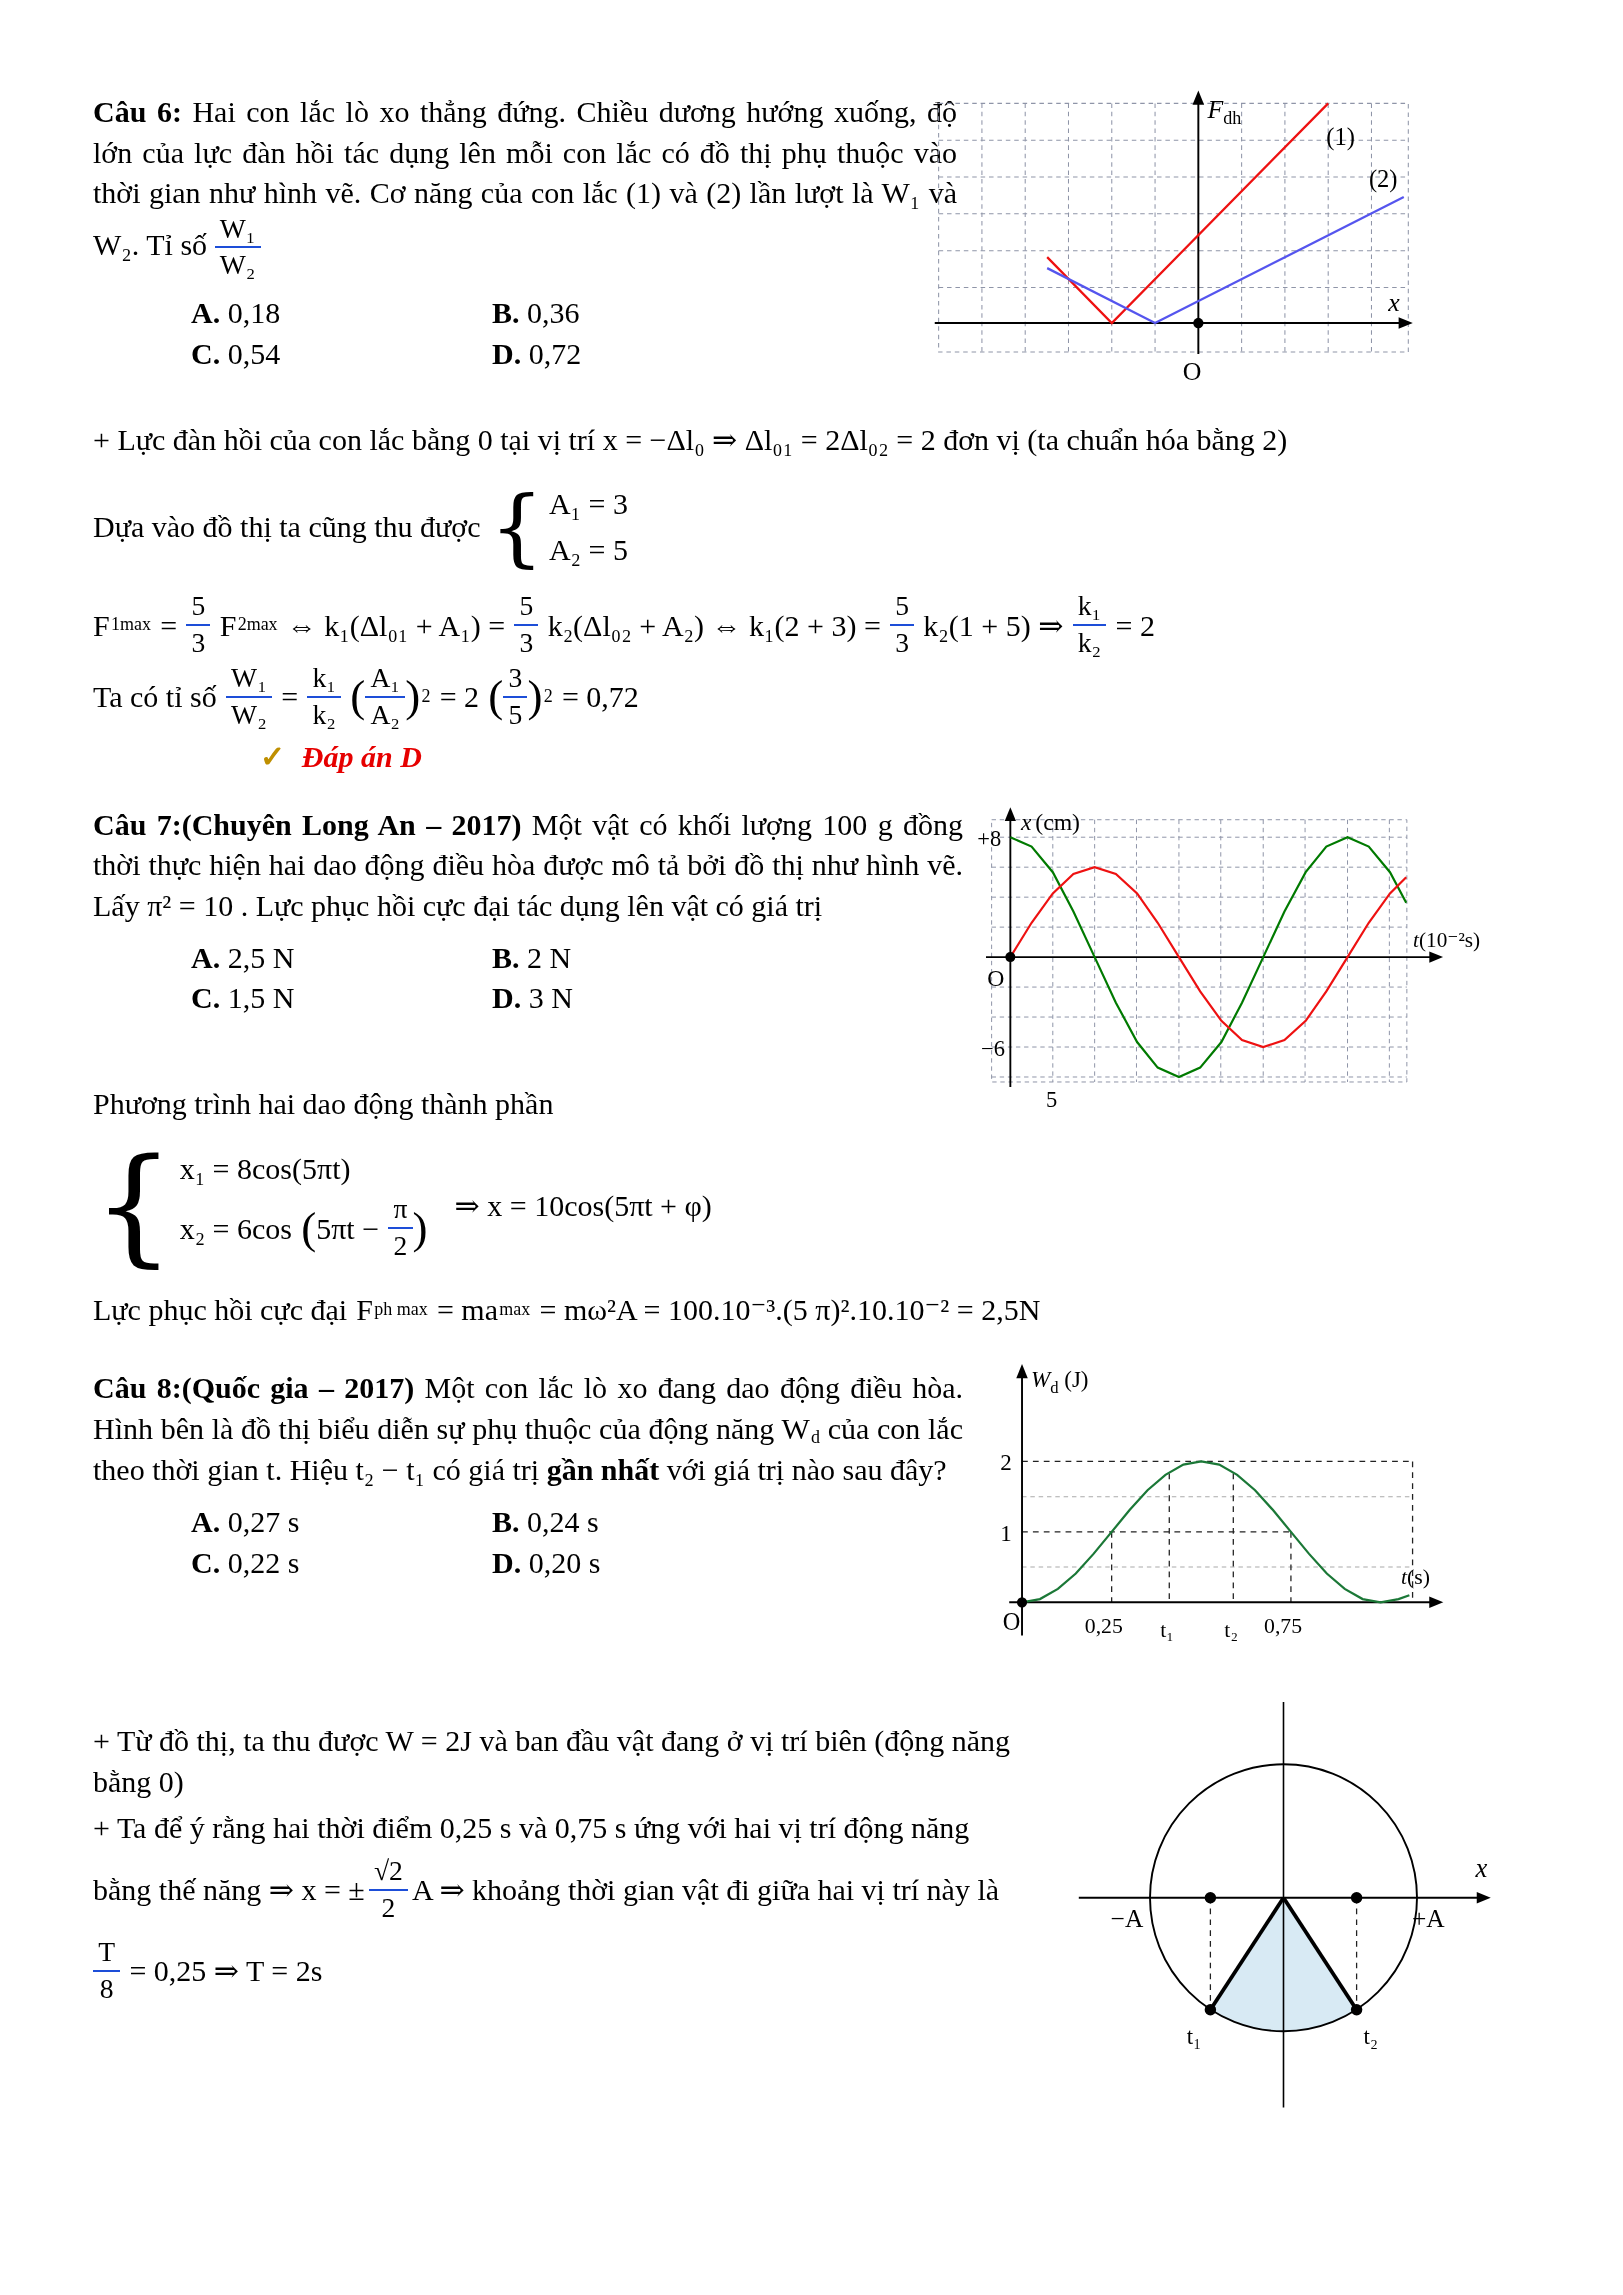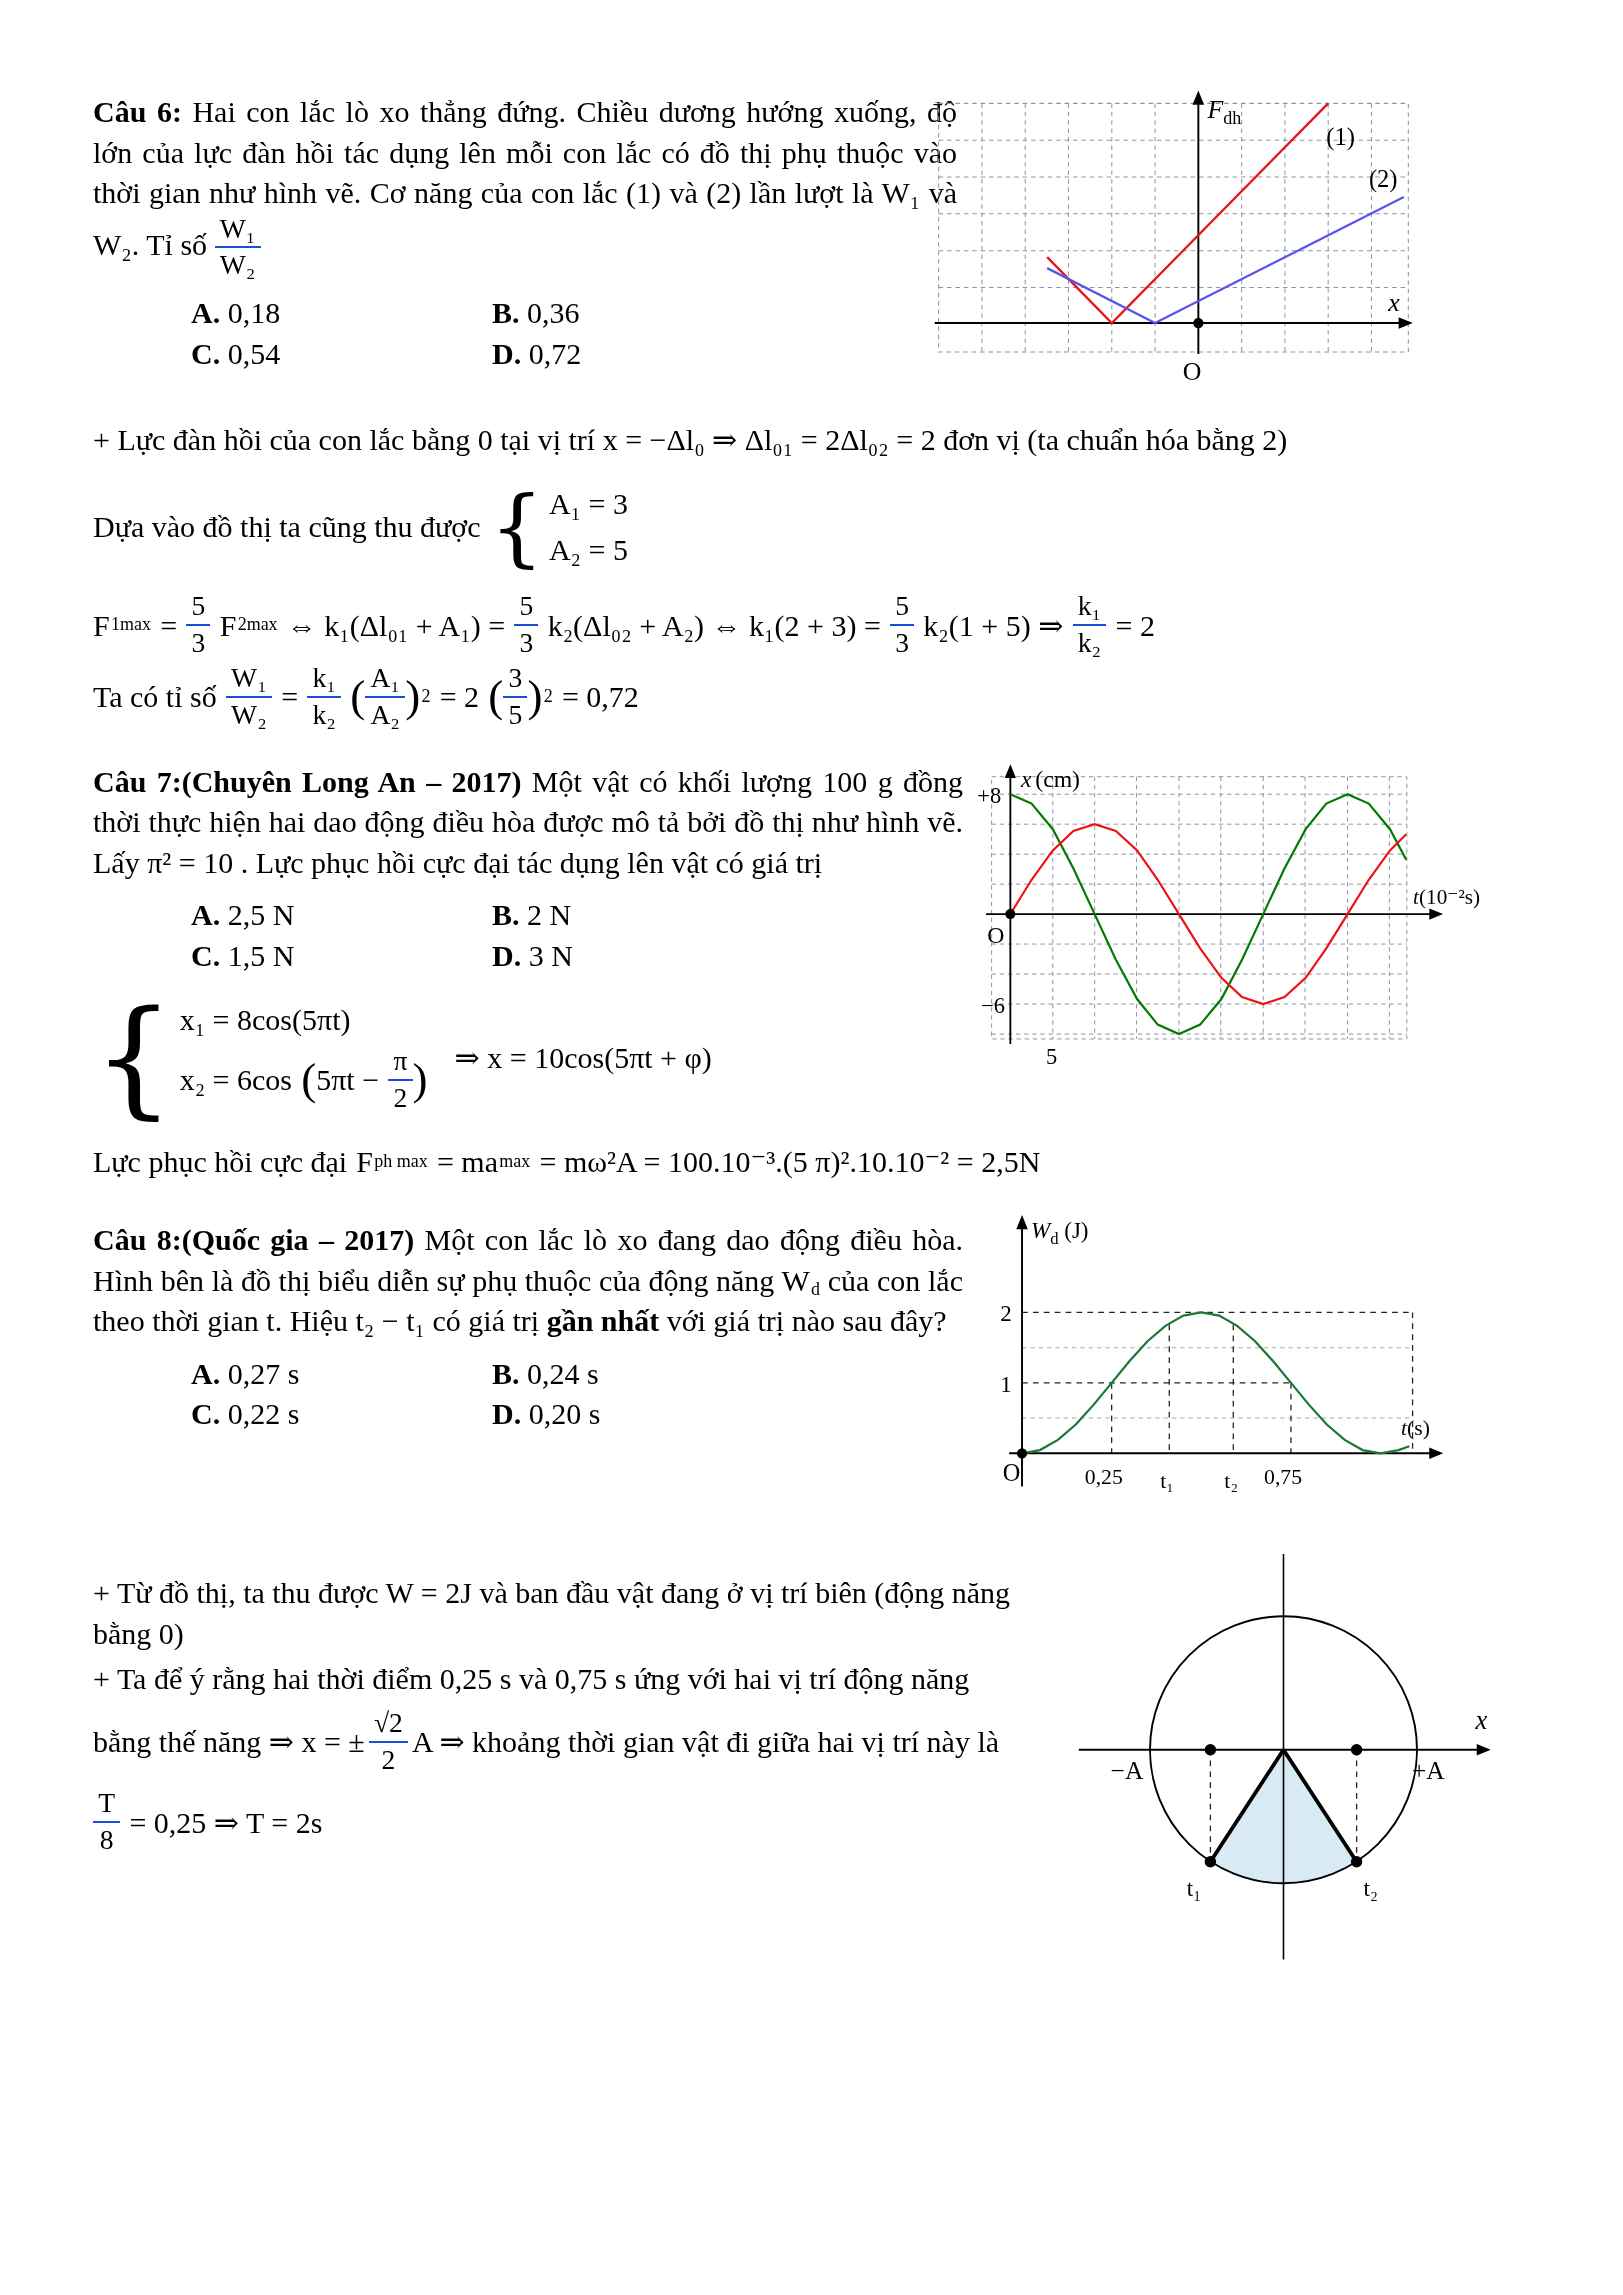--- a/index.html
+++ b/index.html
@@ -165,20 +165,24 @@
       <span class="bigp">(</span>
       <span class="ifrac">
           <span class="num">3</span>
           <span class="den">5</span>
         </span>
       <span class="bigp">)</span>
       <span class="sup g">2</span>
       <span>= 0,72</span>
     </div>
 
+    <p class="ansline">
+      <span class="check">✓</span>
+      <span class="ans">Đáp án D</span>
+    </p>
   </section>
 
   <section class="q secgap" id="sec-q7">
     <p class="stem stem-wide">
       <b>Câu 7:</b><b>(Chuyên Long An – 2017)</b><span> Một vật có khối lượng 100 g đồng thời thực hiện hai dao động điều hòa được mô tả bởi đồ thị như hình vẽ. Lấy π² = 10 . Lực phục hồi cực đại tác dụng lên vật có giá trị</span>
     </p>
     <div class="opts">
       <div class="orow">
         <div class="opt"><span class="okey">A.</span> <span>2,5 N</span></div>
         <div class="opt"><span class="okey">B.</span> <span>2 N</span></div>
@@ -218,20 +222,21 @@
       <polyline class="curve" stroke="#ee1111" points="55,250 89,195 123,148 156,117 190,106 224,117 258,148 291,195 325,250 359,305 393,352 426,383 460,394 494,383 528,352 561,305 595,250 629,195 663,148 689,122"></polyline>
       <circle cx="55" cy="250" r="8" fill="#000"></circle>
       <text x="72" y="46" font-size="38"><tspan class="it">x</tspan><tspan dx="6">(cm)</tspan></text>
       <text x="700" y="234" font-size="34"><tspan class="it">t</tspan><tspan>(10⁻²s)</tspan></text>
       <text x="2" y="72" font-size="36">+8</text>
       <text x="8" y="408" font-size="36">−6</text>
       <text x="18" y="296" font-size="38">O</text>
       <text x="112" y="490" font-size="36">5</text>
     </svg>
 
+    <p class="sol" style="margin-top:65px;">Phương trình hai dao động thành phần</p>
 
     <div class="mline" style="margin-top:17px;">
       <span class="sys">
         <span class="brace tall">{</span>
         <span class="sysrows">
           <span class="sysrow">x₁ = 8cos(5πt)</span>
           <span class="sysrow">
             <span class="g">x₂ = 6cos</span>
             <span class="bigp">(</span>
             <span class="g">5πt −</span>

